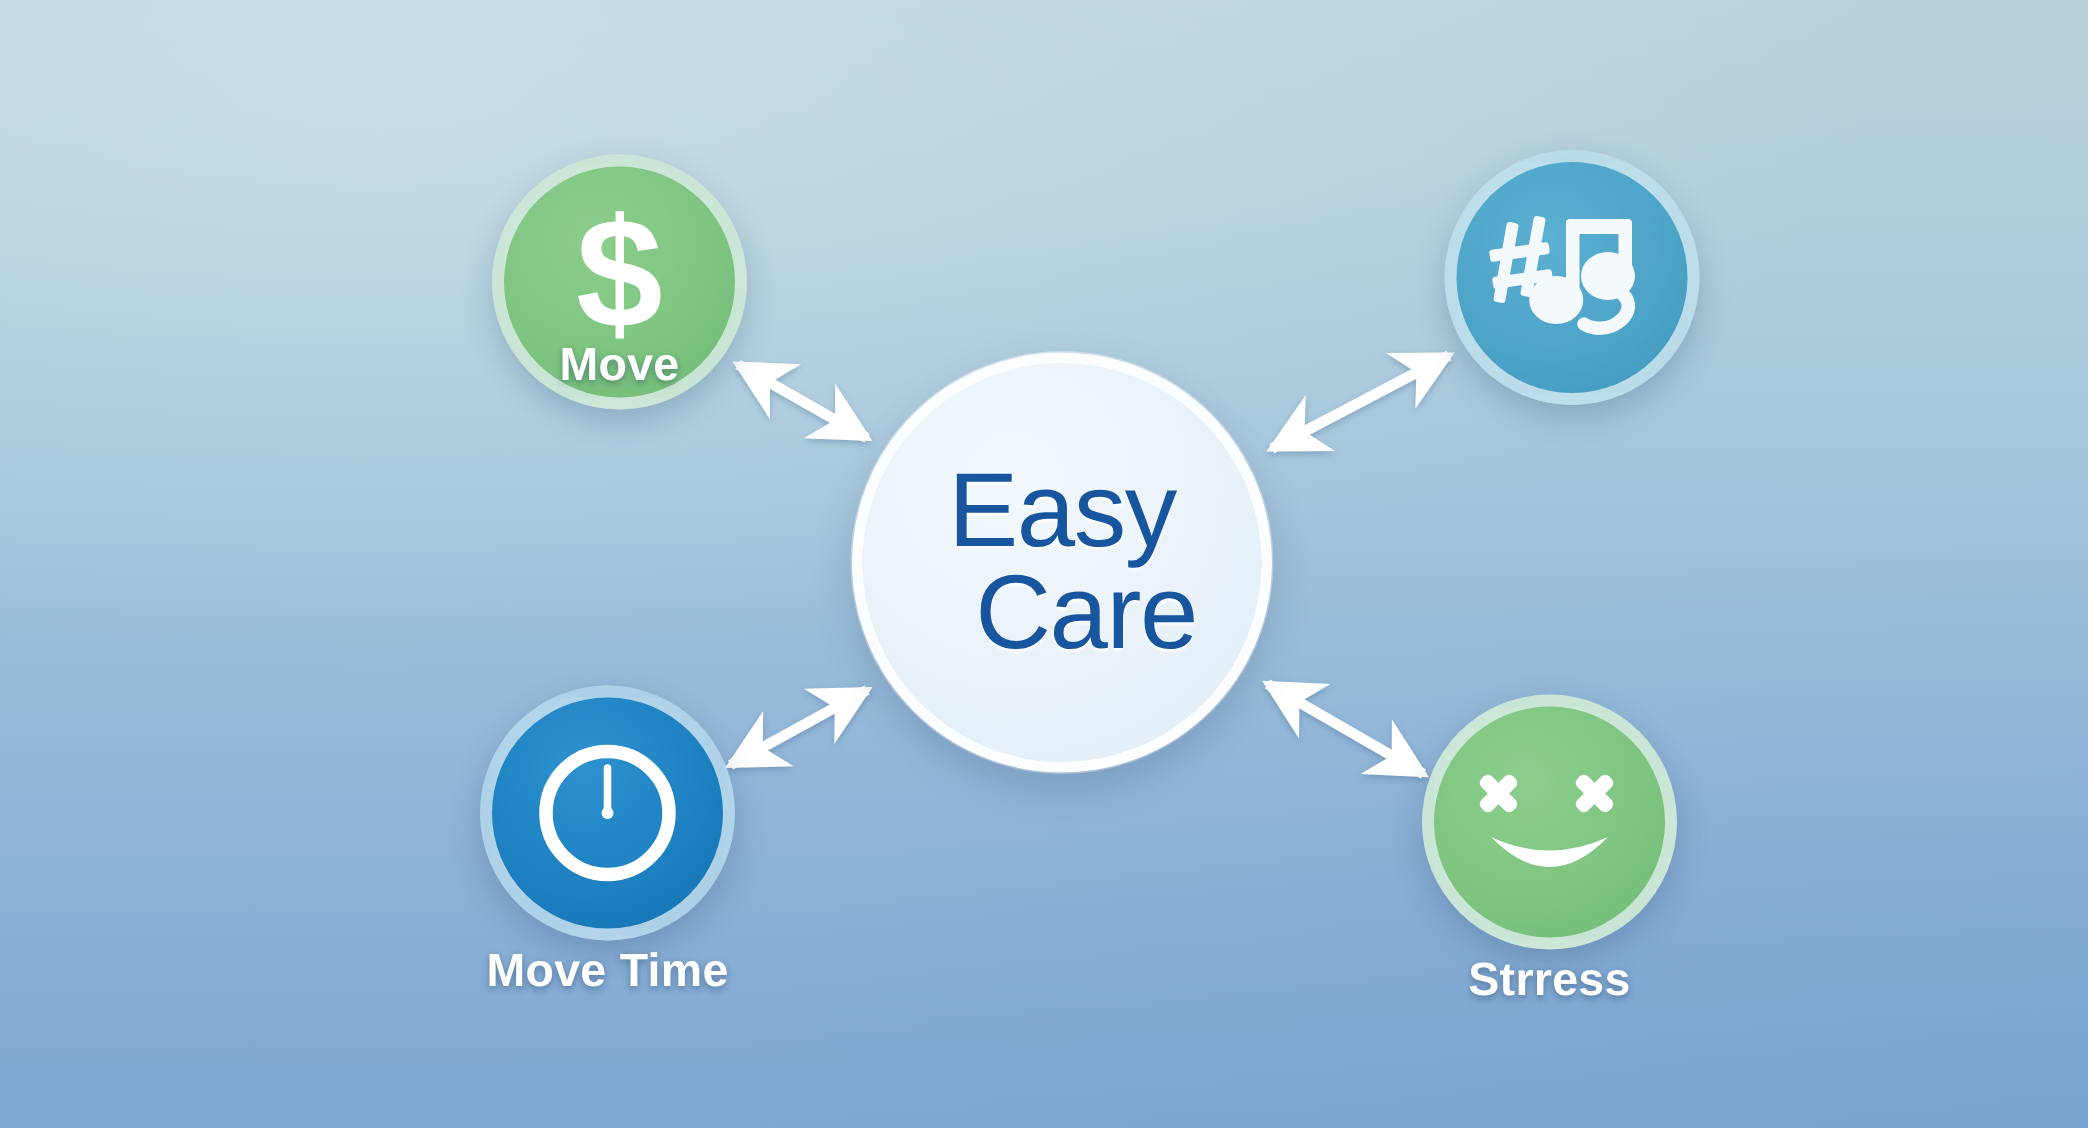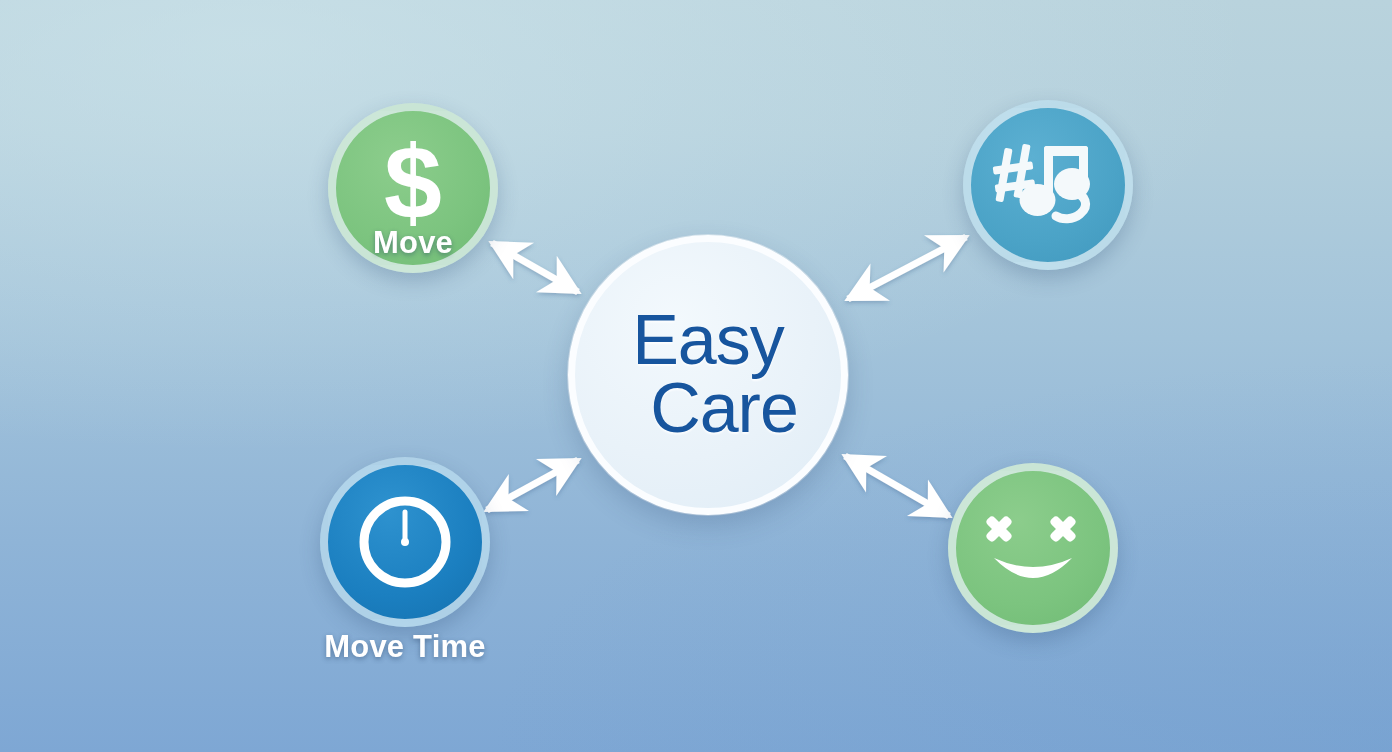--- a/index.html
+++ b/index.html
@@ -201,15 +201,16 @@
           <rect x="20" y="18" width="10" height="30" rx="4" transform="rotate(45 25 33)"></rect>
           <rect x="20" y="18" width="10" height="30" rx="4" transform="rotate(-45 25 33)"></rect>
 
           <rect x="84" y="18" width="10" height="30" rx="4" transform="rotate(45 89 33)"></rect>
           <rect x="84" y="18" width="10" height="30" rx="4" transform="rotate(-45 89 33)"></rect>
 
           <path d="M20,62 Q59,102 98,62 Q59,80 20,62 Z"></path>
         </g>
       </svg>
     </div>
+    <div class="node-label label-below">Strress</div>
   </div>
 
 </div>
 
 </body></html>

